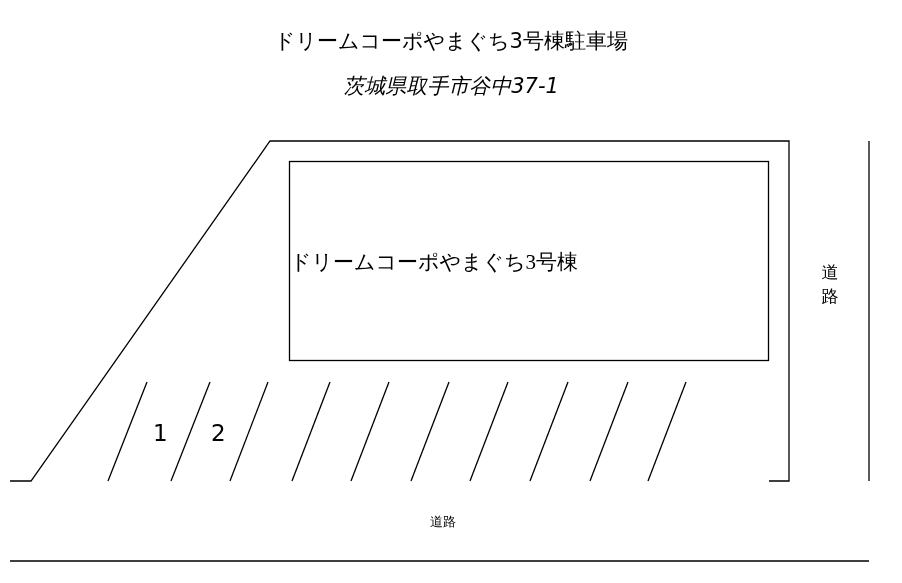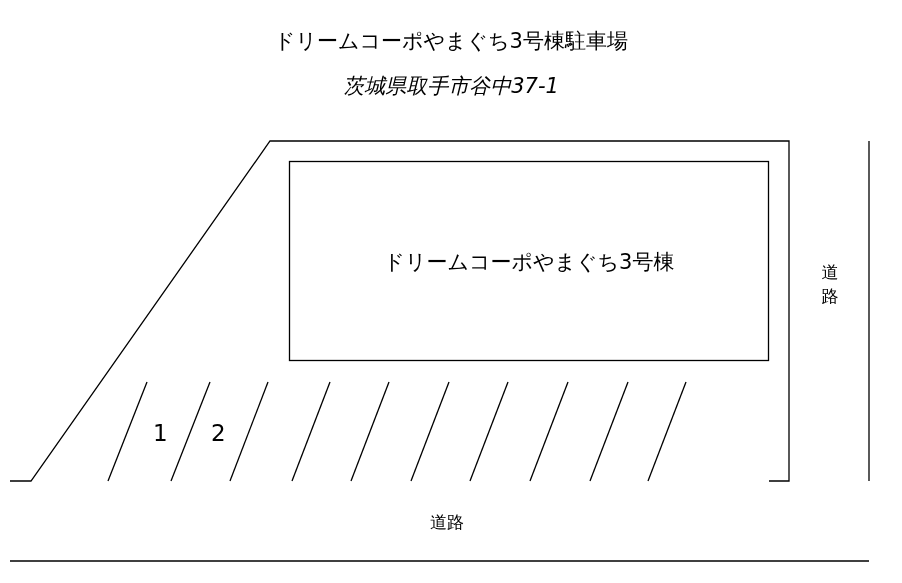--- a/index.html
+++ b/index.html
@@ -4,24 +4,24 @@
 <style>
   html, body { margin: 0; padding: 0; background: #ffffff; }
   body { width: 902px; height: 583px; position: relative; overflow: hidden;
          font-family: "DejaVu Sans", "Liberation Sans", sans-serif; color: #000; }
   .title { position: absolute; left: 0; width: 902px; text-align: center;
            font-size: 21px; line-height: 26px; }
   #title1 { top: 28px; }
   #title2 { top: 73px; font-style: italic; }
   svg.map { position: absolute; left: 0; top: 0; }
   .bldg-label { position: absolute; left: 290px; width: 478px; top: 249px;
-                text-align: center; font-size: 21px; line-height: 26px; }
+                font-size: 21px; line-height: 26px; font-family: Liberation Serif, serif; }
   .road-v { position: absolute; left: 819px; top: 260px; width: 22px;
             font-size: 17px; line-height: 24px; text-align: center; }
-  .road-h { position: absolute; left: 430px; top: 511px; font-size: 17px; line-height: 22px; }
+  .road-h { position: absolute; left: 430px; top: 511px; font-size: 13px; line-height: 22px; }
   .slot { position: absolute; top: 420px; font-size: 23px; line-height: 26px; }
 </style>
 </head>
 <body>
 
 <div class="title" id="title1">ドリームコーポやまぐち3号棟駐車場</div>
 <div class="title" id="title2">茨城県取手市谷中37-1</div>
 
 <svg class="map" width="902" height="583" viewBox="0 0 902 583">
   <g stroke="#000" stroke-width="1.3" fill="none">

